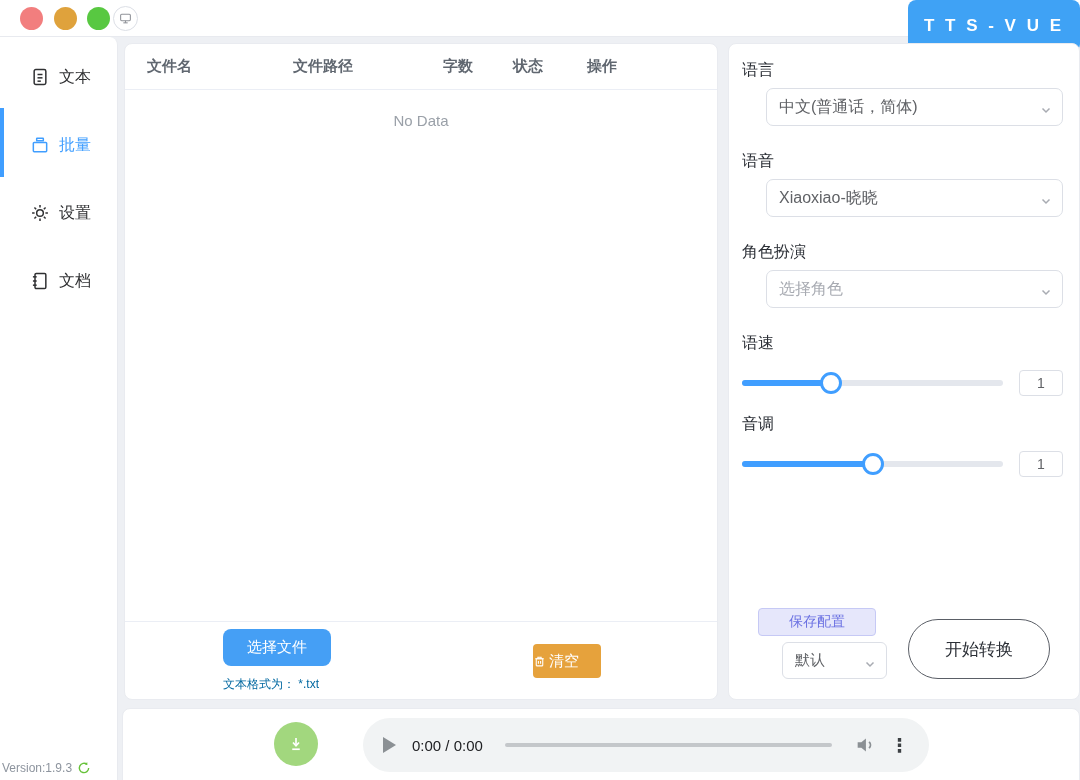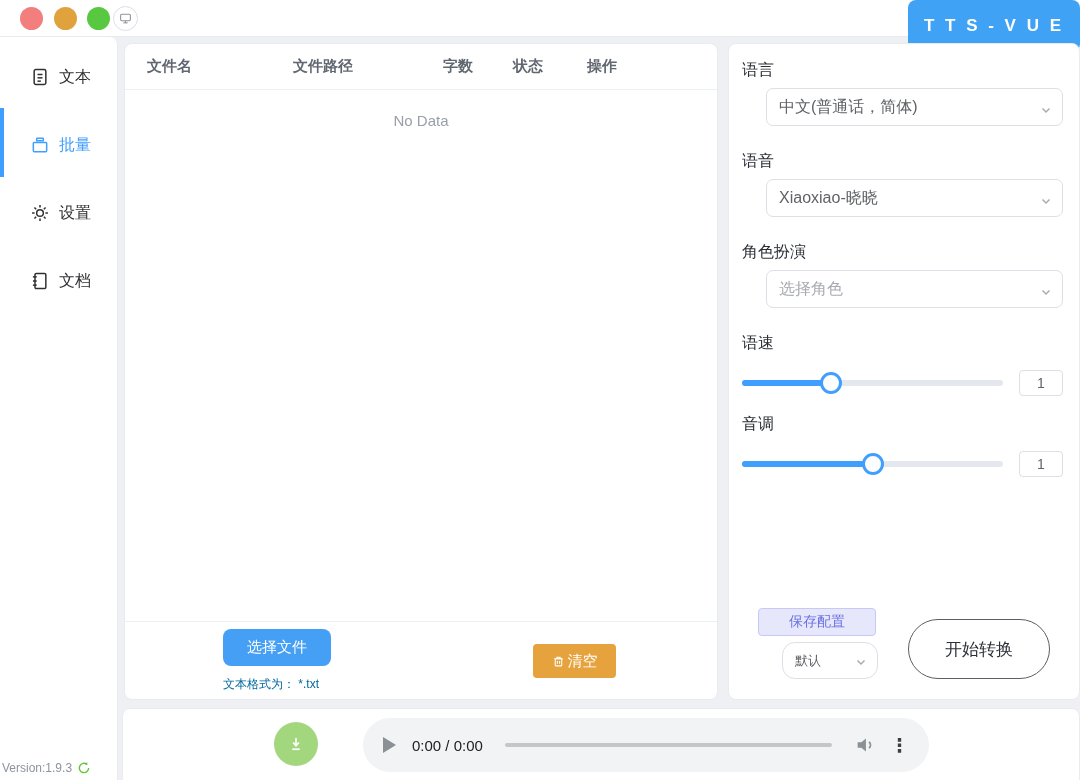--- a/index.html
+++ b/index.html
@@ -27,37 +27,37 @@
   .active-bar { position:absolute; left:0; top:71px; width:4px; height:69px; background:var(--accent); }
   .version { position:absolute; left:2px; bottom:5px; font-size:12px; color:#8d949e; display:flex; align-items:center; gap:5px; }
   
   .main-card { position:absolute; left:124px; top:43px; width:594px; height:657px; background:#fff; border:1px solid #e9ebf0; border-radius:8px; overflow:hidden; }
   .thead { display:flex; padding:13px 0 13px 22px; border-bottom:1px solid #ebeef5; font-weight:bold; font-size:15px; color:#606770; }
   .th-0{width:146px;} .th-1{width:150px;} .th-2{width:70px;} .th-3{width:74px;} .th-4{width:70px;}
   .no-data { text-align:center; margin-top:22px; font-size:15px; color:#9aa0a8; }
   .file-actions { position:absolute; left:0; bottom:0; width:100%; height:78px; border-top:1px solid #ebeef5; }
   .select-file-btn { position:absolute; left:98px; top:7px; width:108px; height:37px; border:none; border-radius:8px; background:#459ff5; color:#fff; font-size:15px; cursor:pointer; font-family:inherit; }
   .format-hint { position:absolute; left:98px; top:54px; font-size:12px; color:#0369a1; }
-  .clear-btn { position:absolute; left:408px; top:22px; width:83px; height:34px; border:none; border-radius:4px; background:var(--orange); color:#fff; font-size:15px; cursor:pointer; display:flex; align-items:center; justify-content:center; gap:3px; font-family:inherit; }
+  .clear-btn { position:absolute; left:408px; top:22px; width:68px; height:34px; border:none; border-radius:4px; background:var(--orange); color:#fff; font-size:15px; cursor:pointer; display:flex; align-items:center; gap:3px; font-family:inherit; }
   
   .panel { position:absolute; left:728px; top:43px; width:352px; height:657px; background:#fff; border:1px solid #e9ebf0; border-radius:8px; padding:16px 16px 0 13px; }
   .group { margin-bottom:25px; }
   .group-label { font-size:16px; color:#2b2f36; margin-bottom:7px; }
   .select-box { position:relative; height:38px; border:1px solid #dcdfe6; border-radius:7px; background:#fff; display:flex; align-items:center; padding:0 30px 0 12px; font-size:16px; color:#606266; cursor:pointer;margin-left:24px; }
   .select-box .placeholder { color:#a8abb2; }
   .select-box .chev { position:absolute; right:10px; top:13px; }
   .slider-row { display:flex; align-items:center; margin-top:16px; margin-bottom:14px; }
   .slider-track { position:relative; flex:1; height:6px; background:#e4e7ed; border-radius:3px; }
   .slider-fill { position:absolute; left:0; top:0; height:6px; border-radius:3px; background:var(--accent); width:var(--p); }
   .slider-handle { position:absolute; left:var(--p); top:-8px; width:22px; height:22px; margin-left:-11px; border-radius:50%; background:#fff; border:3px solid var(--accent); cursor:grab; }
   .slider-value { width:44px; height:26px; margin-left:16px; border:1px solid #dcdfe6; border-radius:4px; text-align:center; font-size:14px; color:#606266; line-height:24px; background:#fff; }
   .panel-bottom { position:absolute; left:29px; right:29px; bottom:20px; display:flex; justify-content:space-between; align-items:flex-end; }
   .cfg-col { display:flex; flex-direction:column; gap:6px; }
   .save-cfg-btn { width:118px; height:28px; background:var(--purple_bg); border:1px solid #c6c9f5; border-radius:4px; color:var(--purple_text); font-size:14px; cursor:pointer; font-family:inherit; }
-  .cfg-select { width:96px; height:37px; font-size:13px; border-radius:13px; }
+  .cfg-select { width:105px; height:37px; font-size:15px; border-radius:6px; }
   .start-btn { width:142px; height:60px; border-radius:30px; background:#fff; border:1px solid #5a5e66; font-size:17px; color:#2b2f36; cursor:pointer; font-family:inherit; }
   
   .player-card { position:absolute; left:122px; top:708px; width:958px; height:80px; background:#fff; border:1px solid #e9ebf0; border-radius:8px 8px 0 0; }
   .download-btn { position:absolute; left:151px; top:13px; width:44px; height:44px; border-radius:50%; border:none; background:var(--green_btn); cursor:pointer; display:flex; align-items:center; justify-content:center; }
   .audio-pill { position:absolute; left:240px; top:9px; width:566px; height:54px; border-radius:27px; background:#f1f3f4; display:flex; align-items:center; padding:0 20px; }
   .play-tri { width:0; height:0; border-left:13px solid #8b9094; border-top:8px solid transparent; border-bottom:8px solid transparent; margin-right:16px; cursor:pointer; }
   .time { font-size:15px; color:#202124; white-space:nowrap; }
   .progress { flex:1; height:4px; background:#c4c7ca; border-radius:2px; margin:0 22px; cursor:pointer; }
   .vol { margin-right:14px; cursor:pointer; display:flex; }
   .kebab { font-size:19px; color:#3c4043; font-weight:bold; cursor:pointer; line-height:1; letter-spacing:0; }

